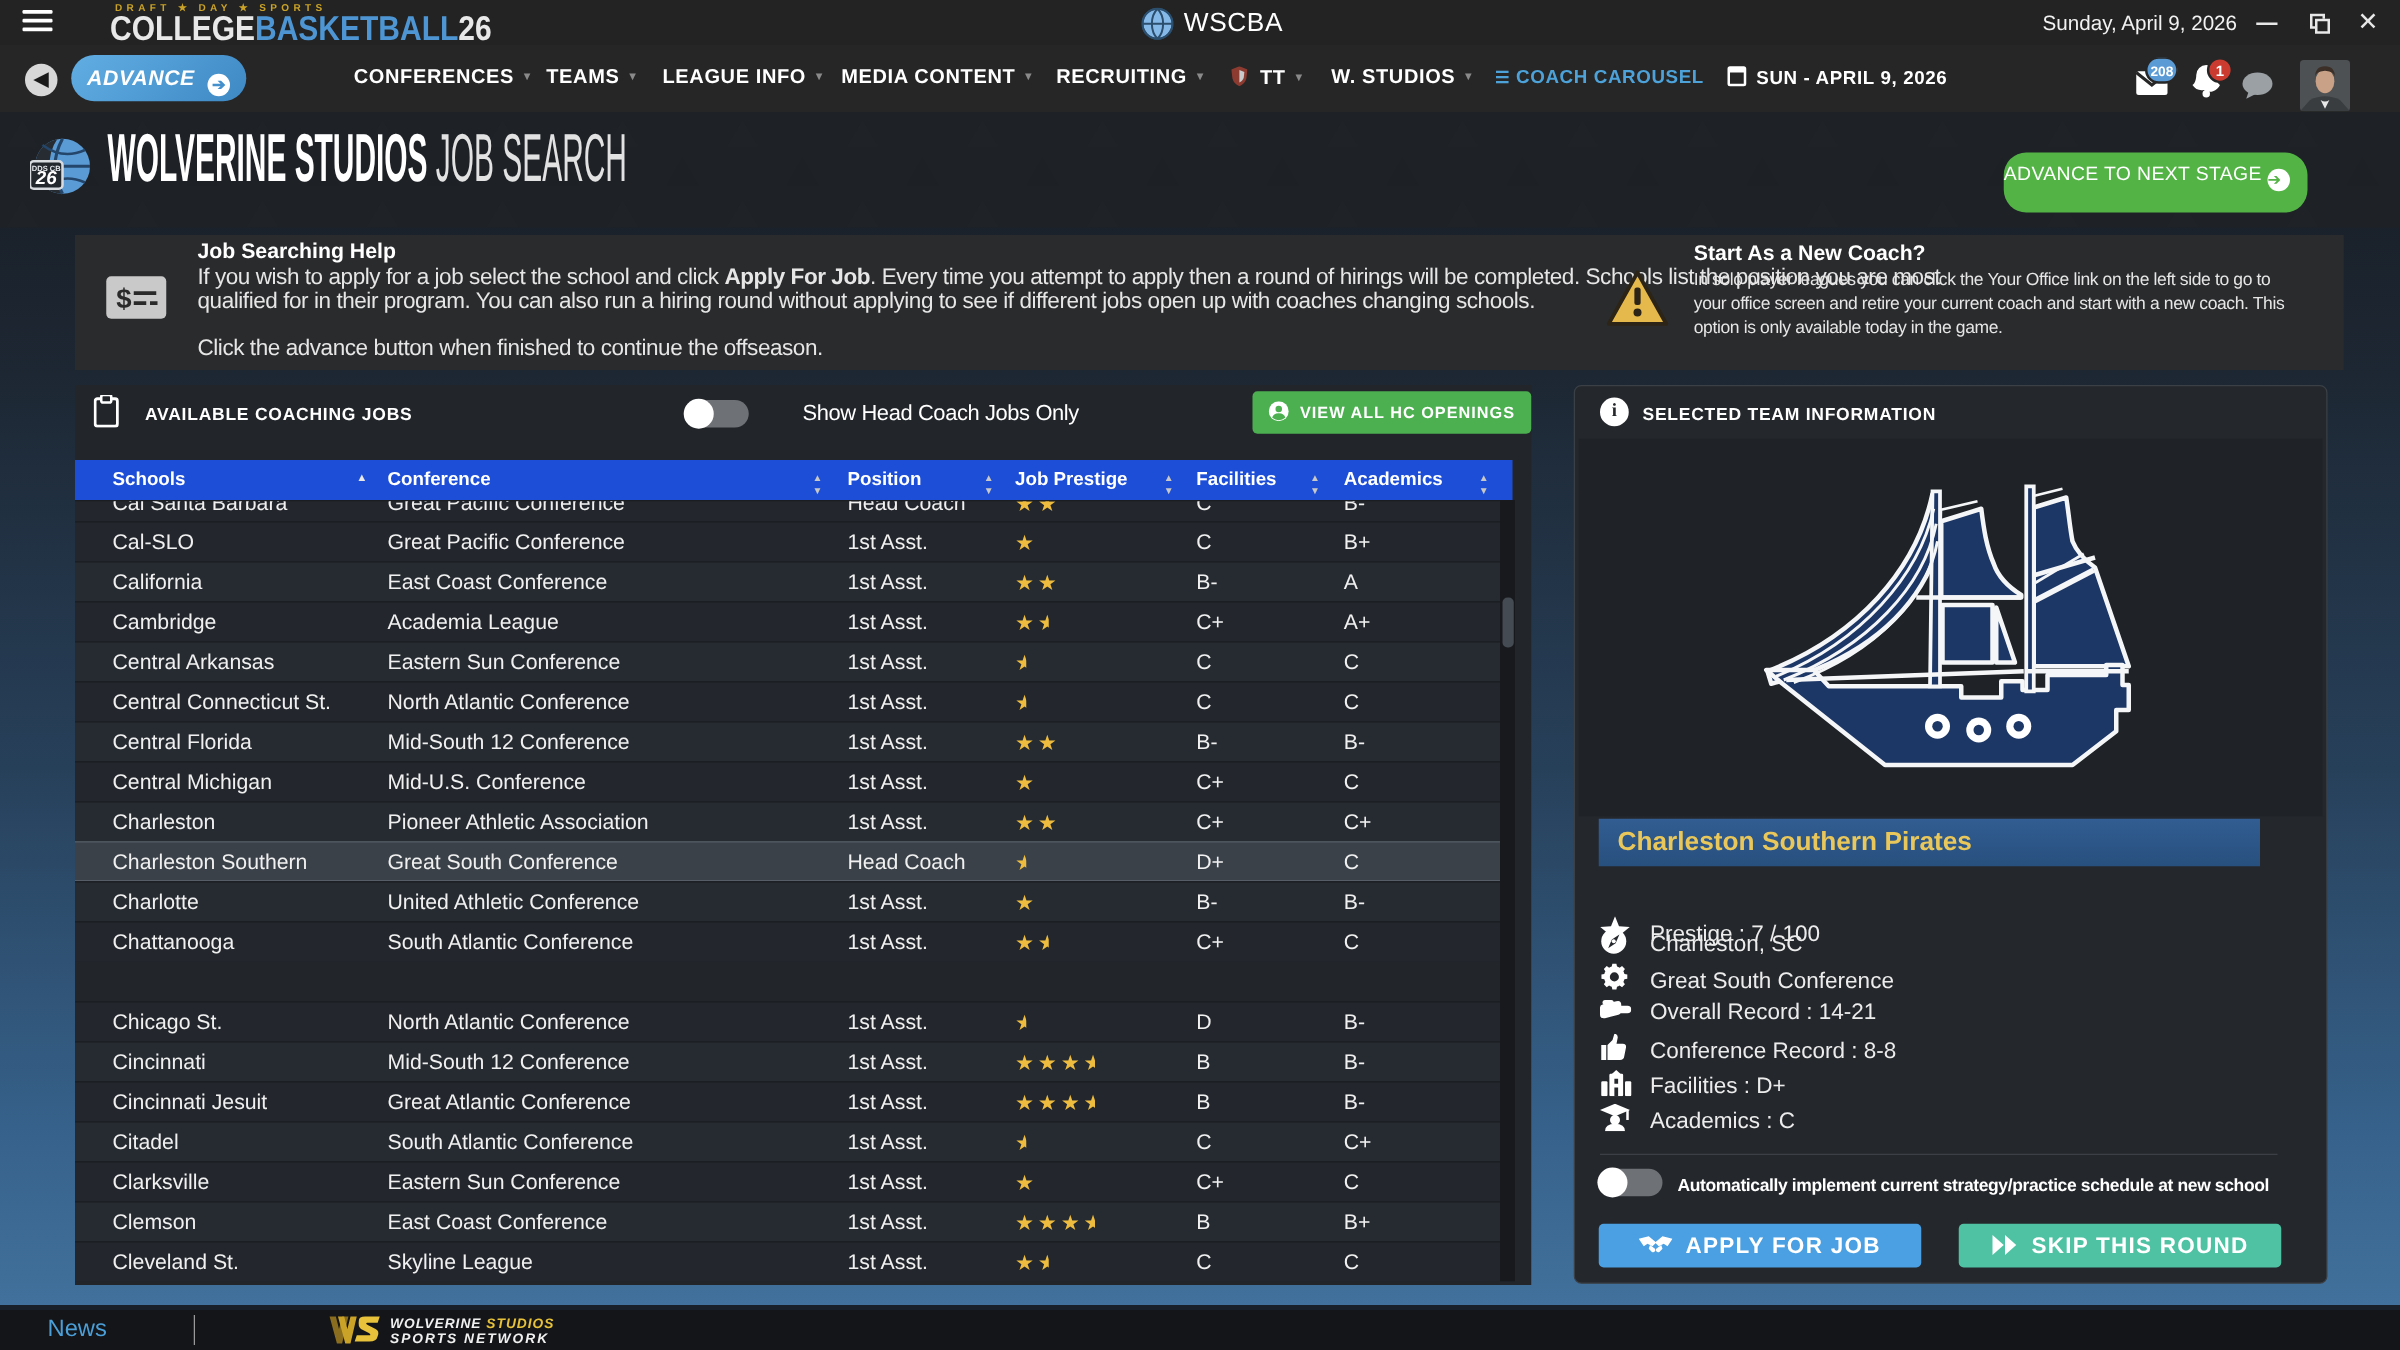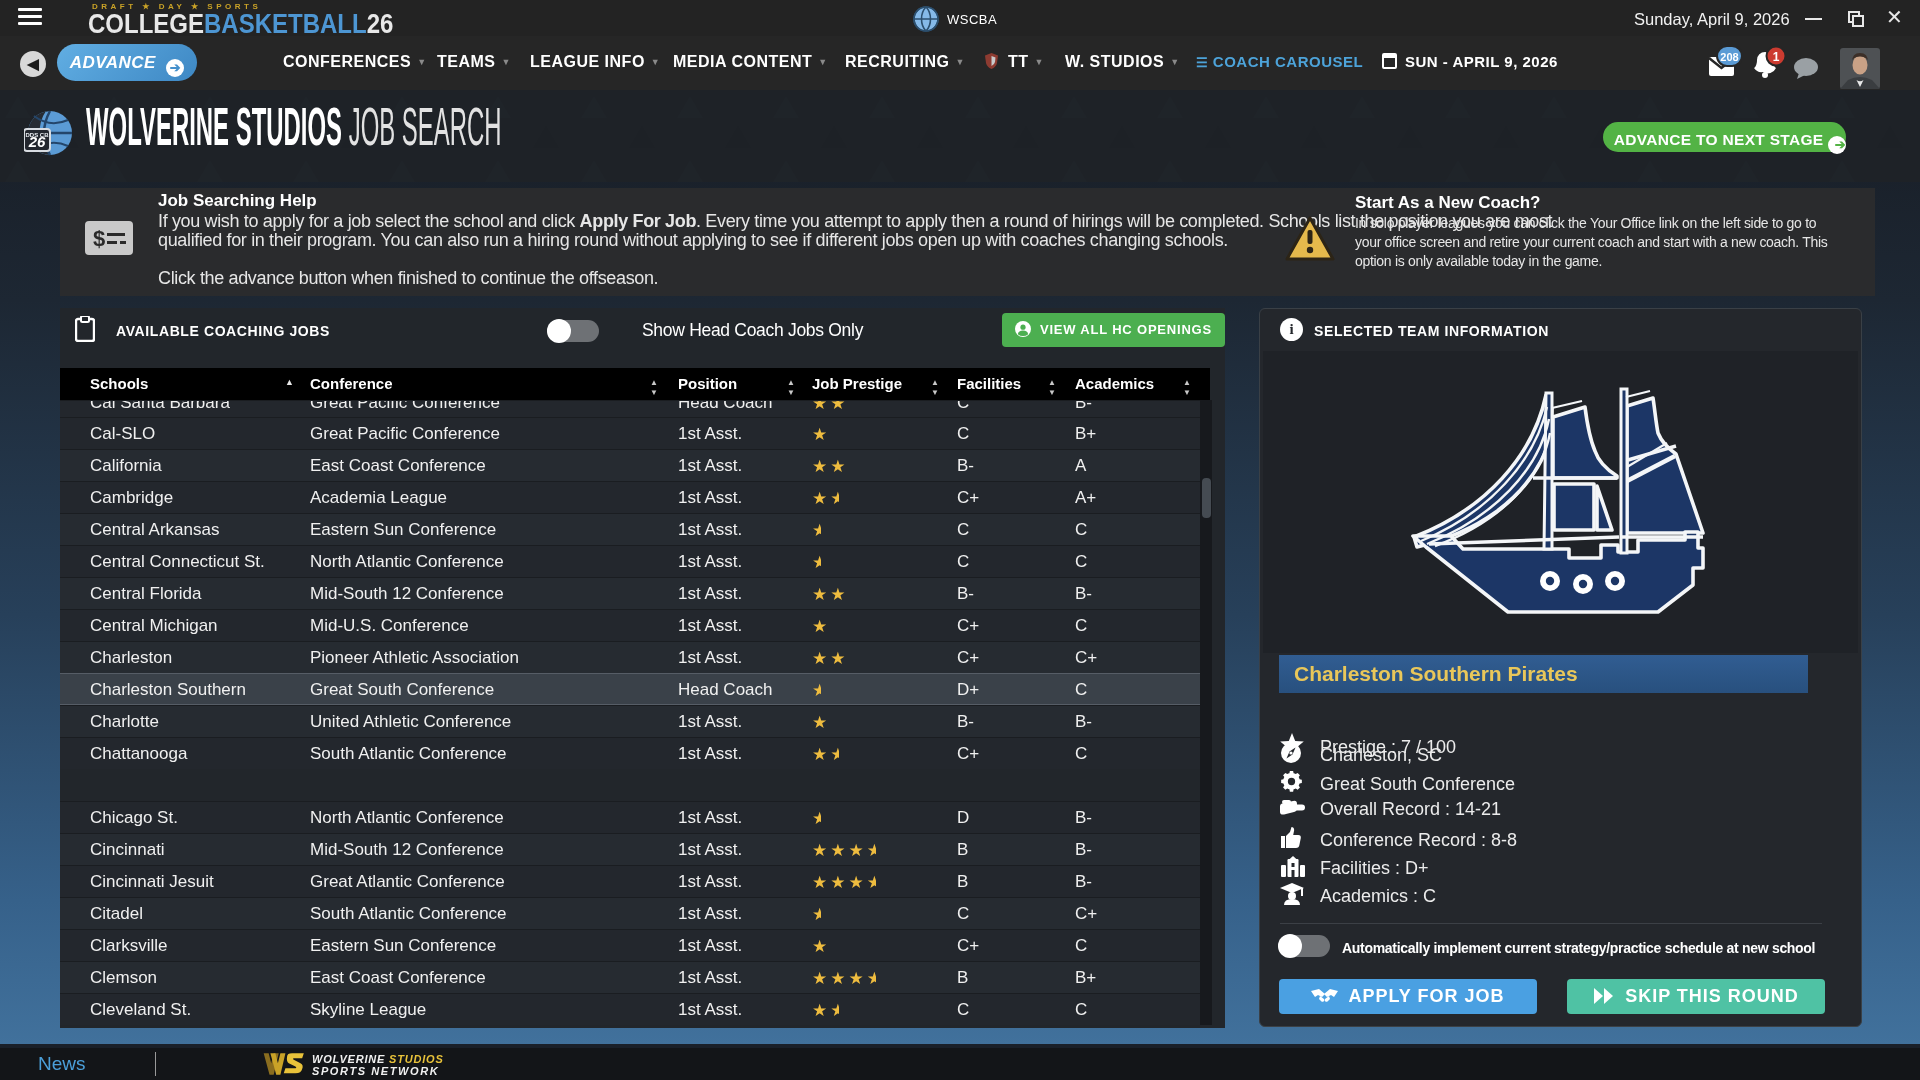--- a/index.html
+++ b/index.html
@@ -10,50 +10,50 @@
   }
   
   .titlebar { position:absolute; left:0; top:0; width:1920px; height:36px; background:#232323; }
   .hamb { position:absolute; left:18px; top:8px; width:24px; height:20px; }
   .hamb div { height:3px; background:#fff; margin-bottom:4px; border-radius:1px; }
   .cblogo { position:absolute; left:88px; top:2px; }
   .cblogo .dds { font-size:8px; color:#c9a227; letter-spacing:3.5px; font-weight:bold; margin-left:4px; }
   .cblogo .main { font-size:24px; font-weight:bold; letter-spacing:0px; transform:scaleY(1.15); transform-origin:top left; }
   .cblogo .main .w { color:#e8e8e8; } .cblogo .main .b { color:#4d96d3; }
   .wscba { position:absolute; left:913px; top:6px; display:flex; align-items:center; }
-  .wscba .txt { color:#fff; font-size:13px; margin-left:8px; letter-spacing:0.5px; }
+  .wscba .txt { color:#fff; font-size:21px; margin-left:8px; letter-spacing:0.5px; }
   .date { position:absolute; left:1634px; top:10px; color:#f2f2f2; font-size:16.5px; }
   .winbtn { position:absolute; top:0; color:#e8e8e8; }
   
   .navbar { position:absolute; left:0; top:36px; width:1920px; height:54px; background:#262626; }
   .backcirc { position:absolute; left:20px; top:15px; width:26px; height:26px; border-radius:50%; background:#d8d8d8; color:#1a1a1a; text-align:center; font-weight:bold; font-size:15px; line-height:26px; }
   .advbtn { position:absolute; left:57px; top:8px; width:140px; height:37px; border-radius:19px; background:linear-gradient(135deg,#61aee3,#3e88c4); color:#fff; font-weight:bold; font-style:italic; font-size:17px; text-align:center; line-height:37px; letter-spacing:0.5px; }
   .navitem { position:absolute; top:17px; color:#fff; font-weight:bold; font-size:16px; letter-spacing:0.5px; white-space:nowrap; }
   .caret { color:#8a8a8a; font-size:9px; vertical-align:2px; margin-left:6px; }
   .calico { display:inline-block; width:15px; height:16px; border:2px solid #fff; border-top:5px solid #fff; border-radius:2px; margin-right:8px; vertical-align:-2px; }
   
   .band { position:absolute; left:0; top:90px; width:1920px; height:92px; background:#1e2227; overflow:hidden; }
   .pagetitle { position:absolute; left:86px; top:8px; font-size:46px; line-height:48px; font-weight:bold; color:#fff; transform:scaleX(0.52) scaleY(1.18); transform-origin:top left; white-space:nowrap; letter-spacing:0px; }
   .pagetitle .light { font-weight:normal; color:#e2e2e2; }
-  .advstage { position:absolute; left:1603px; top:32px; width:243px; height:30px; background:#53b345; border-radius:18px; color:#fff; font-weight:bold; font-size:15.5px; text-align:right; line-height:35px; letter-spacing:0.3px; }
+  .advstage { position:absolute; left:1603px; top:32px; width:243px; height:48px; background:#53b345; border-radius:18px; color:#fff; font-weight:normal; font-size:15.5px; text-align:left; line-height:35px; letter-spacing:0.3px; }
   
   .help { position:absolute; left:60px; top:188px; width:1815px; height:108px; background:#2a2b2d; }
   .moneyicon { position:absolute; left:25px; top:33px; width:48px; height:34px; background:#c9c9c9; border-radius:4px; }
   .helptitle { position:absolute; left:98px; top:3px; font-size:17px; font-weight:bold; color:#fff; }
   .helpbody { position:absolute; left:98px; top:24px; width:1300px; font-size:18px; letter-spacing:-0.35px; color:#e6e6e6; line-height:19px; white-space:nowrap; }
   .warntri { position:absolute; left:1225px; top:28px; }
   .newcoach-t { position:absolute; left:1295px; top:5px; font-size:17px; font-weight:bold; color:#fff; }
   .newcoach-b { position:absolute; left:1295px; top:26px; width:520px; font-size:14px; letter-spacing:-0.3px; color:#e6e6e6; line-height:19px; white-space:nowrap; }
   
   .leftcard { position:absolute; left:60px; top:308px; width:1165px; height:720px; background:#22262b; }
   .avail-t { position:absolute; left:56px; top:15px; font-size:14px; font-weight:bold; color:#fff; letter-spacing:0.6px; }
   .toggle { width:52px; height:22px; border-radius:11px; background:#6e7175; position:relative; }
   .toggle .knob { position:absolute; left:0px; top:-1px; width:24px; height:24px; border-radius:50%; background:#fff; }
   .hcbtn { position:absolute; left:942px; top:5px; width:223px; height:34px; background:#4caf50; border-radius:4px; color:#fff; font-weight:bold; font-size:13px; text-align:center; line-height:34px; letter-spacing:0.8px; }
-  .thead { position:absolute; left:0; top:60px; width:1150px; height:32px; background:#000000; }
+  .thead { position:absolute; left:0; top:60px; width:1150px; height:32px; background:#1d4ed8; }
   .thead span { position:absolute; top:7px; color:#fff; font-size:15px; font-weight:bold; }
   .thead .sca { font-size:9px; top:9px; color:#e8e8e8; }
   .scb { width:8px; }
   .scb:before { content:"\25B2"; position:absolute; top:3px; font-size:8px; color:#c8c8c8; }
   .scb:after { content:"\25BC"; position:absolute; top:13px; font-size:8px; color:#c8c8c8; }
   .trow { position:absolute; left:0; width:1150px; height:32px; background:#23272d; border-top:1px solid #1a1d21; overflow:hidden; }
   .trow.alt { background:#262b31; }
   .trow.sel { background:#3a4149; border-top:1px solid #565d66; border-bottom:1px solid #565d66; }
   .trow span { position:absolute; top:6px; font-size:17px; color:#f0f0f0; white-space:nowrap; }
   .trow .c1 { left:30px; } .trow .c2 { left:250px; } .trow .c3 { left:618px; }

